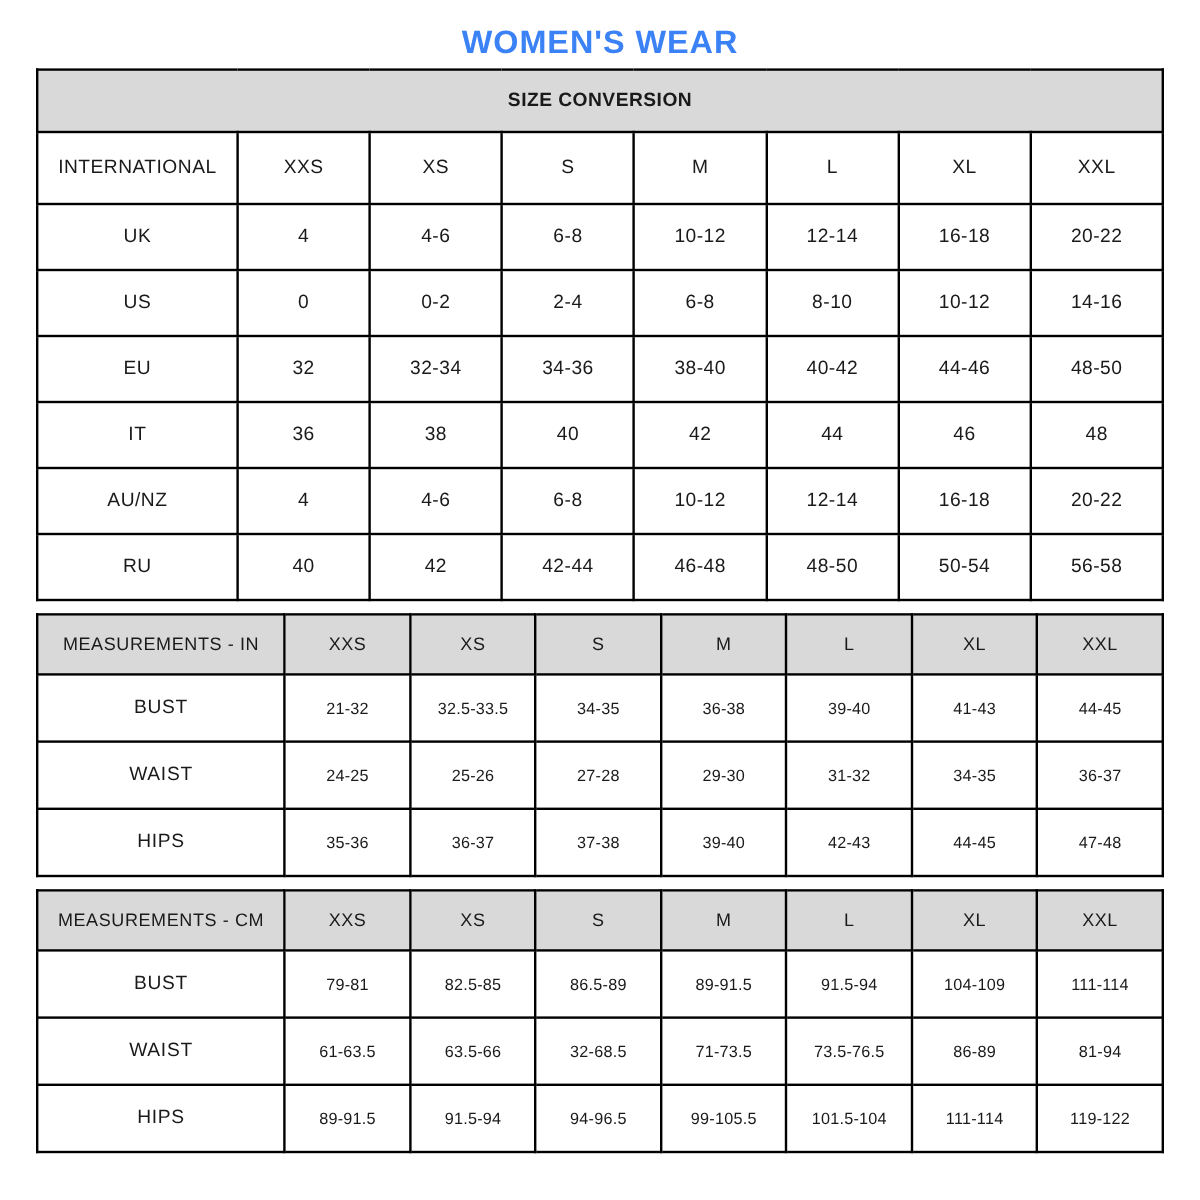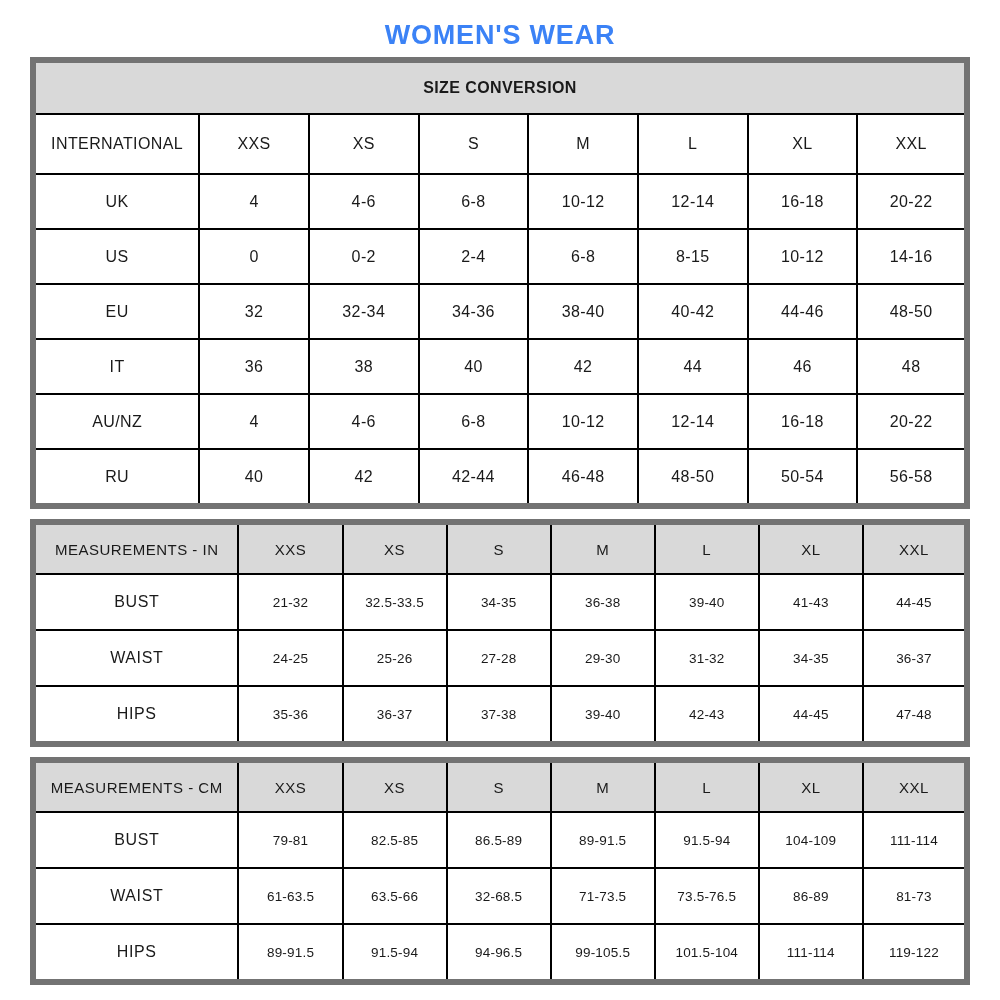--- a/index.html
+++ b/index.html
@@ -27,21 +27,21 @@
     font-size: 27px;
     font-weight: bold;
     letter-spacing: 0.8px;
     color: #3b82f6;
   }
   table.tbl {
     width: 100%;
     border-collapse: collapse;
     table-layout: fixed;
     margin-bottom: 10px;
-    border: 6px solid #737373;
+    border: 2px solid #737373;
   }
   table.tbl td {
     border: 2px solid #000000;
     text-align: center;
     vertical-align: middle;
     padding: 0 2px;
     overflow: hidden;
   }
   
   .caption-cell {
@@ -129,21 +129,21 @@
           <td class="value-cell">12-14</td>
           <td class="value-cell">16-18</td>
           <td class="value-cell">20-22</td>
         </tr>
         <tr class="data-row">
           <td class="row-label">US</td>
           <td class="value-cell">0</td>
           <td class="value-cell">0-2</td>
           <td class="value-cell">2-4</td>
           <td class="value-cell">6-8</td>
-          <td class="value-cell">8-15</td>
+          <td class="value-cell">8-10</td>
           <td class="value-cell">10-12</td>
           <td class="value-cell">14-16</td>
         </tr>
         <tr class="data-row">
           <td class="row-label">EU</td>
           <td class="value-cell">32</td>
           <td class="value-cell">32-34</td>
           <td class="value-cell">34-36</td>
           <td class="value-cell">38-40</td>
           <td class="value-cell">40-42</td>
@@ -271,21 +271,21 @@
           <td class="m-value">111-114</td>
         </tr>
         <tr class="data-row">
           <td class="m-label">WAIST</td>
           <td class="m-value">61-63.5</td>
           <td class="m-value">63.5-66</td>
           <td class="m-value">32-68.5</td>
           <td class="m-value">71-73.5</td>
           <td class="m-value">73.5-76.5</td>
           <td class="m-value">86-89</td>
-          <td class="m-value">81-73</td>
+          <td class="m-value">81-94</td>
         </tr>
         <tr class="data-row">
           <td class="m-label">HIPS</td>
           <td class="m-value">89-91.5</td>
           <td class="m-value">91.5-94</td>
           <td class="m-value">94-96.5</td>
           <td class="m-value">99-105.5</td>
           <td class="m-value">101.5-104</td>
           <td class="m-value">111-114</td>
           <td class="m-value">119-122</td>

